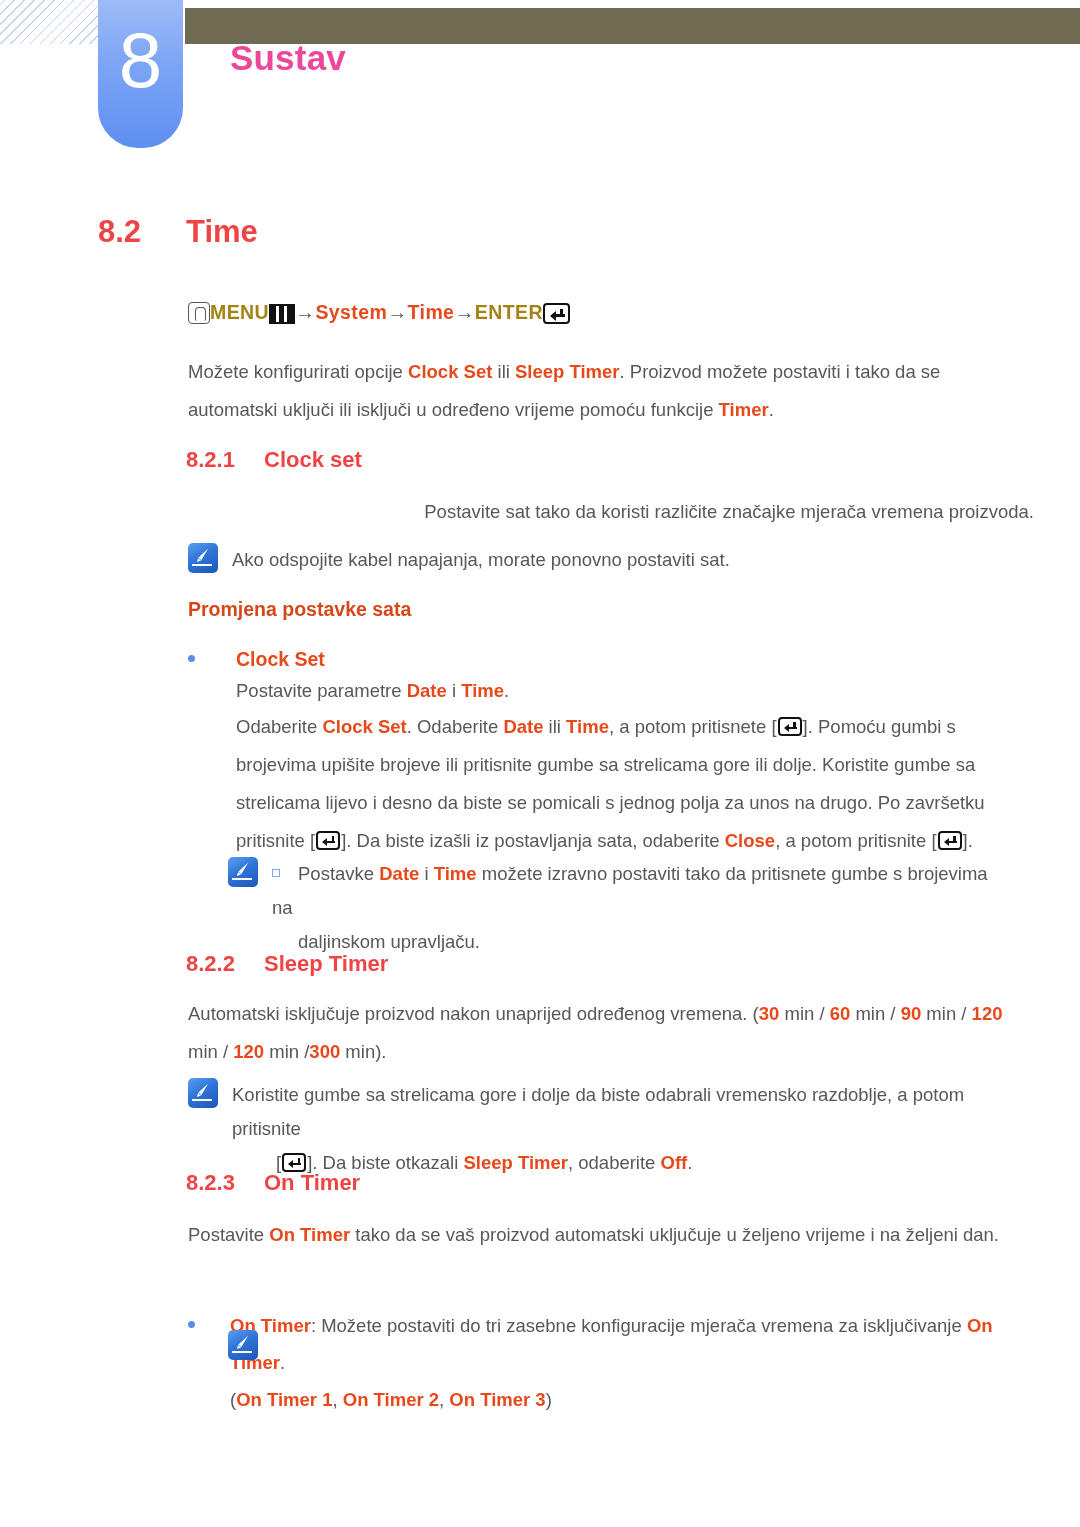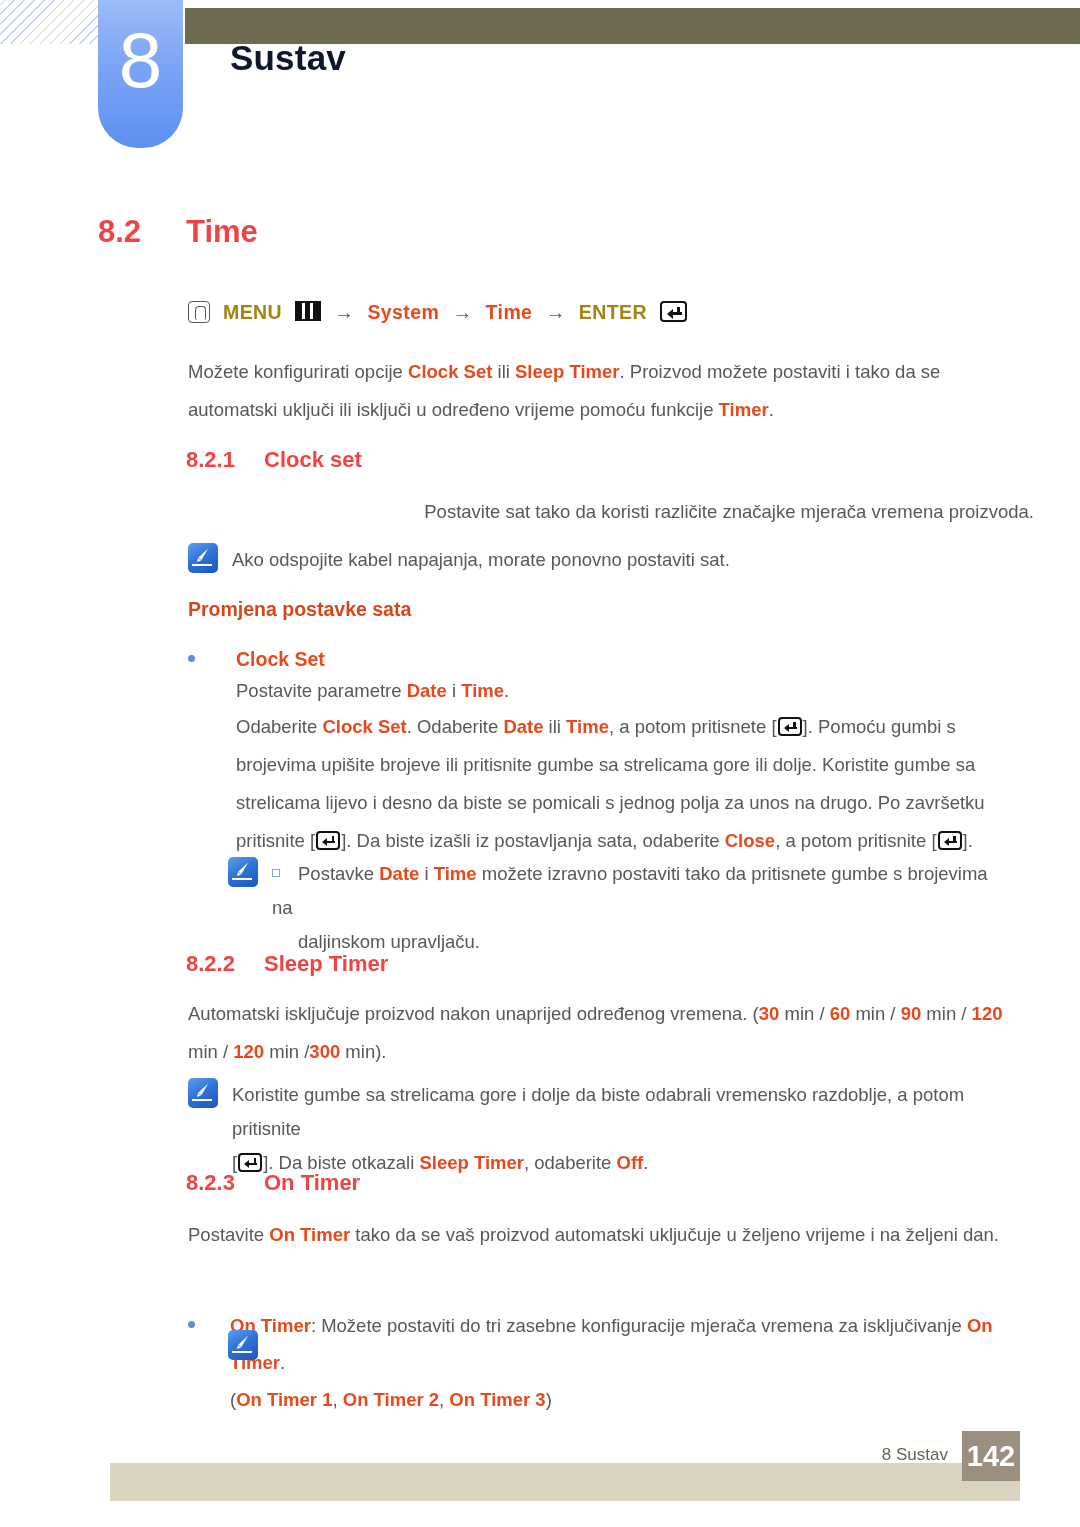--- a/index.html
+++ b/index.html
@@ -39,21 +39,21 @@
     background: linear-gradient(180deg, #9dbbf7 0%, #7ba4f5 45%, #5d8ff2 100%);
     color: #ffffff;
     font-size: 78px;
     font-weight: 400;
     line-height: 120px;
     text-align: center;
   }
   .chapter-title {
     position: absolute; left: 230px; top: 38px;
     font-size: 35px; font-weight: bold;
-    color: #0f172a;
+    color: #ec4899;
     letter-spacing: .2px;
   }
 
   
   .h2 {
     position: absolute;
     font-size: 31px; font-weight: bold;
     color: #ef4444;
   }
   .h2 .num { display: inline-block; width: 88px; }
@@ -78,21 +78,21 @@
     line-height: 38px;
   }
   .kw { color: #e8491b; font-weight: bold; }
 
   
   .menuline {
     position: absolute;
     font-size: 19.5px; font-weight: bold;
     color: #a38314;
     letter-spacing: .4px;
-    display: flex; align-items: flex-start; gap: 13px;
+    display: flex; align-items: flex-end; gap: 0;
     white-space: nowrap;
   }
   .menuline .red { color: #e8491b; }
   .menuline .arr { color: #58585a; font-weight: normal; font-size: 20px; }
 
   .icon-hand {
     display: inline-block; width: 22px; height: 22px;
     border: 1.6px solid #58585a; border-radius: 4px;
     position: relative; vertical-align: middle;
   }
@@ -308,21 +308,21 @@
   <div class="note" style="left:188px; top:1078px; width:838px;">
     <div class="note-icon">
       <svg class="nib" viewBox="0 0 24 24">
         <path d="M20 2 L6 15 L4 21 L10 19 Z" fill="#ffffff"></path>
         <path d="M6 15 L10 19" stroke="#2f74d8" stroke-width="1.2" fill="none"></path>
       </svg>
       <div class="rule"></div>
     </div>
     <div class="note-body" style="width:790px;">
       <span>Koristite gumbe sa strelicama gore i dolje da biste odabrali vremensko razdoblje, a potom pritisnite</span>
-      <span style="display:block;"><span>[</span><span class="icon-enter-inline"><span class="stem"></span></span><span>]. Da biste otkazali </span><span class="kw">Sleep Timer</span><span>, odaberite </span><span class="kw">Off</span><span>.</span></span>
+      <span style="display:block;margin-left:44px;"><span>[</span><span class="icon-enter-inline"><span class="stem"></span></span><span>]. Da biste otkazali </span><span class="kw">Sleep Timer</span><span>, odaberite </span><span class="kw">Off</span><span>.</span></span>
     </div>
   </div>
 
   <div class="h3" style="left:186px; top:1170px;">
     <span class="num">8.2.3</span><span>On Timer</span>
   </div>
 
   <div class="para" style="left:188px; top:1216px; width:838px;">
     <span>Postavite </span><span class="kw">On Timer</span><span> tako da se vaš proizvod automatski uključuje u željeno vrijeme i na željeni dan.</span>
   </div>
@@ -338,18 +338,14 @@
   <div class="note" style="left:228px; top:1330px; width:800px;">
     <div class="note-icon">
       <svg class="nib" viewBox="0 0 24 24">
         <path d="M20 2 L6 15 L4 21 L10 19 Z" fill="#ffffff"></path>
         <path d="M6 15 L10 19" stroke="#2f74d8" stroke-width="1.2" fill="none"></path>
       </svg>
       <div class="rule"></div>
     </div>
   </div>
 
-  <div class="footer-bar">
-    <span class="footer-text">8 Sustav</span>
-    <span class="footer-page">142</span>
-  </div>
 
 </div>
 
 </body></html>

